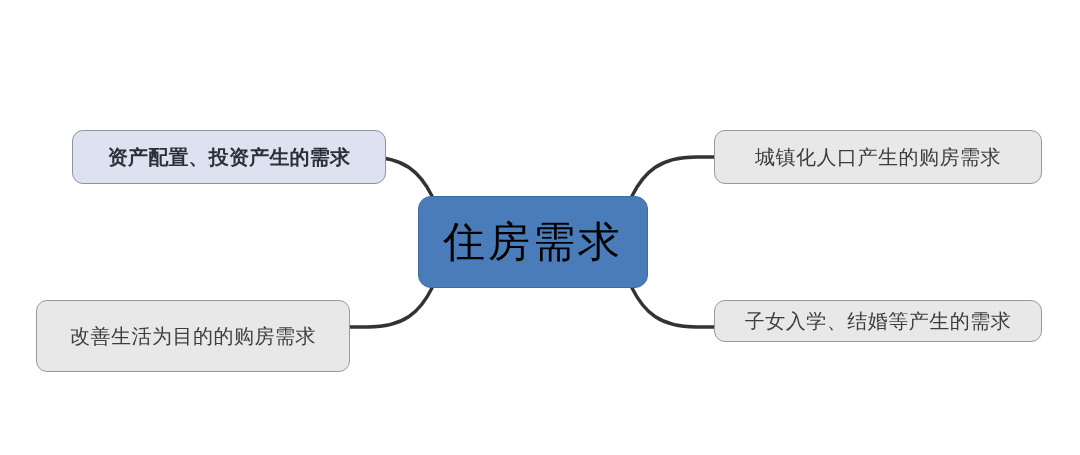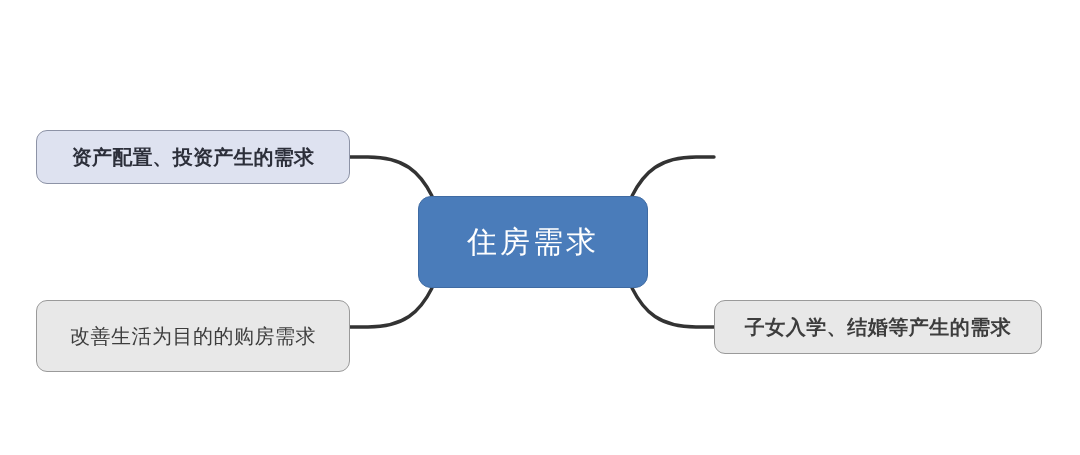--- a/index.html
+++ b/index.html
@@ -42,36 +42,37 @@
     font-size: 20px;
     font-weight: 400;
     letter-spacing: 0.5px;
   }
   .node-branch.accent {
     background: #dee2f0;
     border-color: #8d93a6;
     color: #2c2f3a;
     font-weight: 700;
     letter-spacing: 0.2px;
+    margin-left: 36px;
   }
   .node-center {
     background: #4a7cba;
     border: 1.6px solid #3f6ba3;
     border-radius: 13px;
-    color: #ffffff;
-    font-size: 30px;
+    color: #000000;
+    font-size: 42px;
     font-weight: 400;
     letter-spacing: 3px;
     align-items: center;
   }
   
   #node-tl { left: 36px;  top: 130px; width: 314px; height: 54px; }
   #node-bl { left: 36px;  top: 300px; width: 314px; height: 72px; }
   #node-tr { left: 714px; top: 130px; width: 328px; height: 54px; }
-  #node-br { left: 714px; top: 300px; width: 328px; height: 54px; font-weight: bold; }
+  #node-br { left: 714px; top: 300px; width: 328px; height: 42px; }
   #node-center { left: 418px; top: 196px; width: 230px; height: 92px; }
 </style>
 </head>
 <body>
 
 <div id="mindmap">
 
   <svg id="connector-layer" viewBox="0 0 1080 455">
 
     <path d="M 350 157 L 368 157 C 404 157 420 172 432 196" fill="none" stroke="#333333" stroke-width="3.4" stroke-linecap="round"></path>
@@ -88,18 +89,21 @@
   </div>
 
   <div class="node node-branch" id="node-bl">
     <span>改善生活为目的的购房需求</span>
   </div>
 
   <div class="node node-center" id="node-center">
     <span>住房需求</span>
   </div>
 
+  <div class="node node-branch" id="node-tr">
+    <span>城镇化人口产生的购房需求</span>
+  </div>
 
   <div class="node node-branch" id="node-br">
     <span>子女入学、结婚等产生的需求</span>
   </div>
 
 </div>
 
 </body></html>

